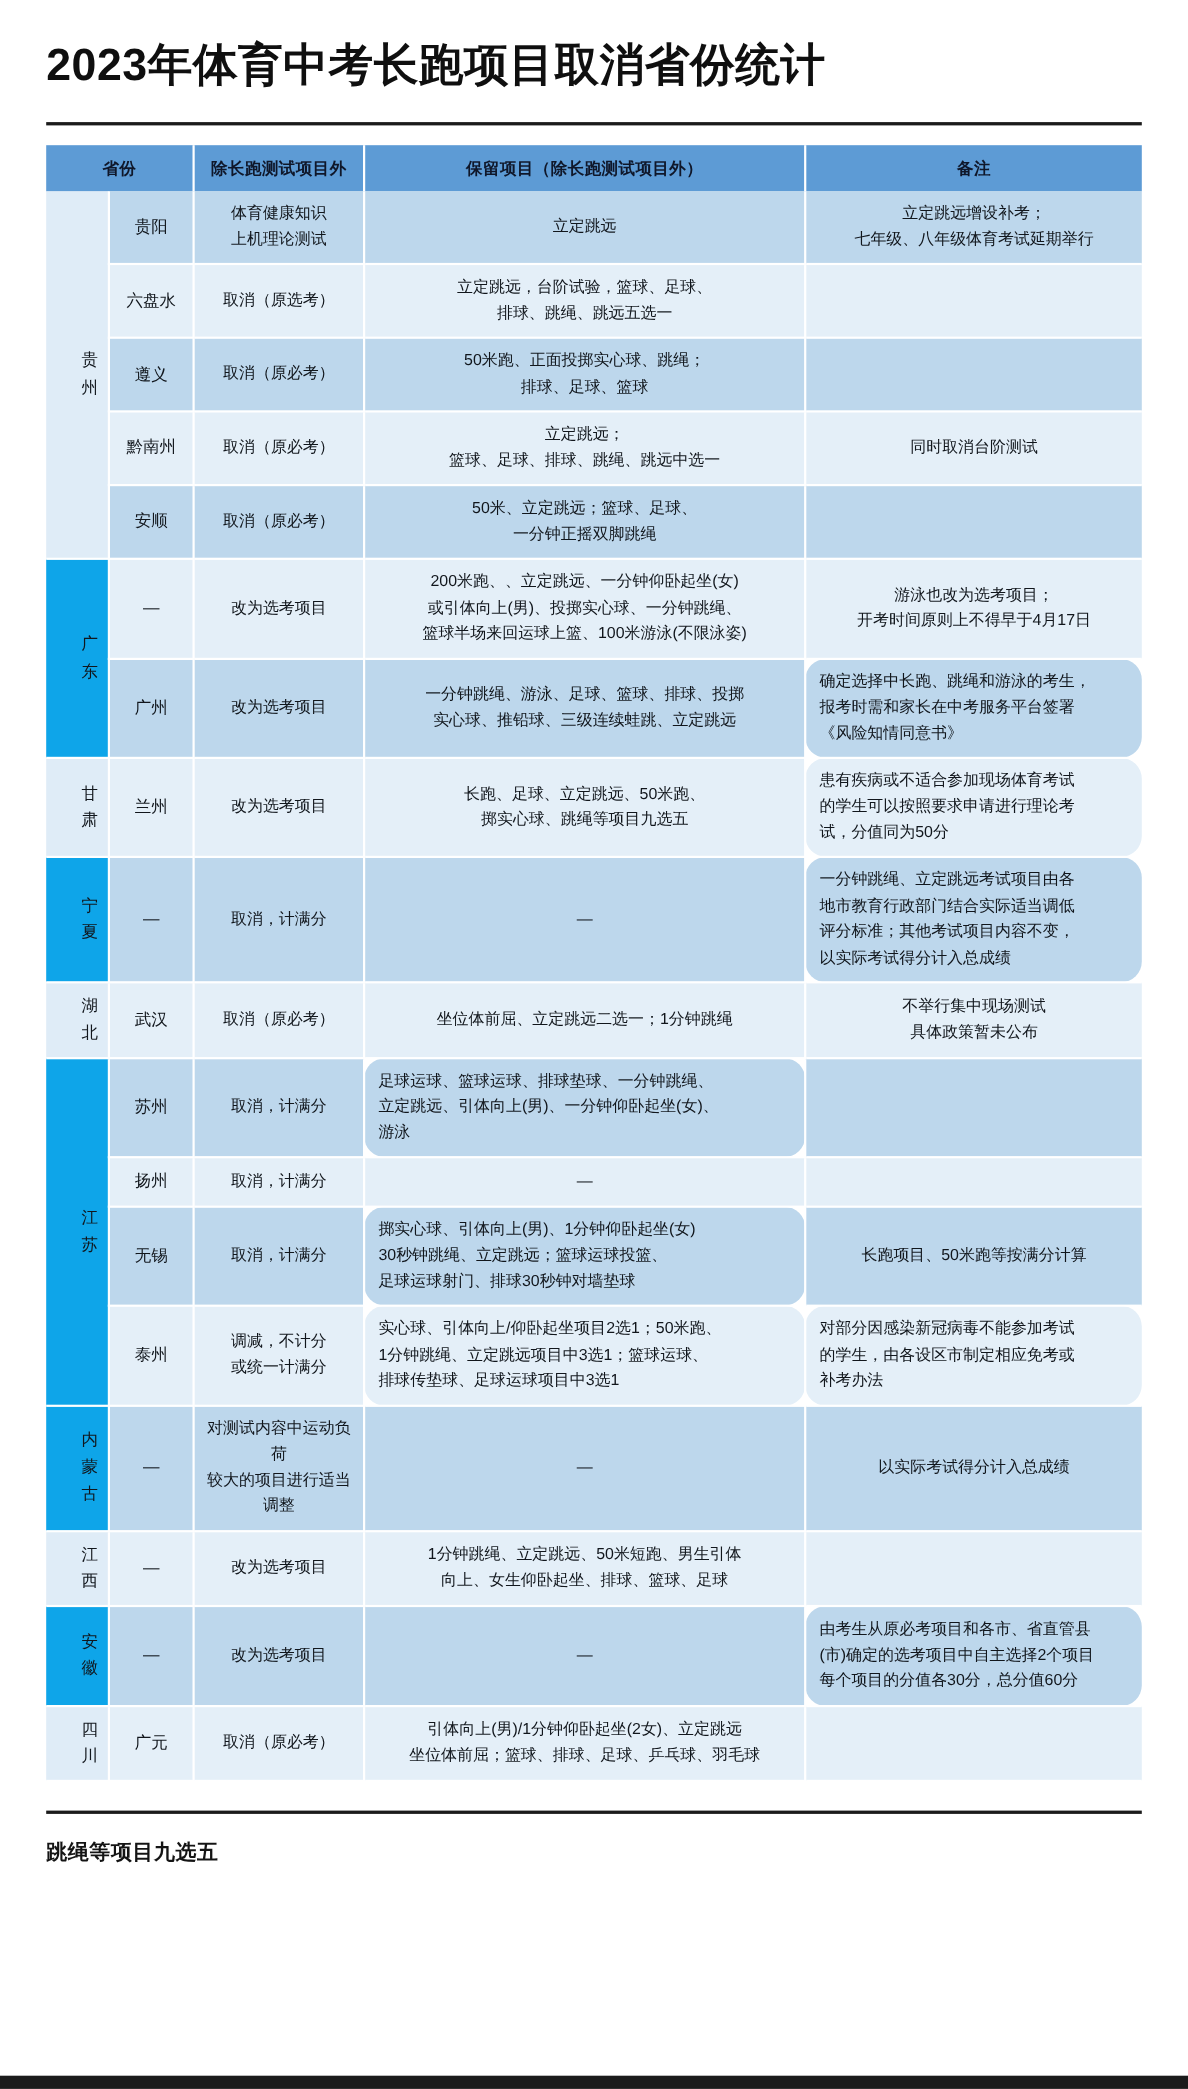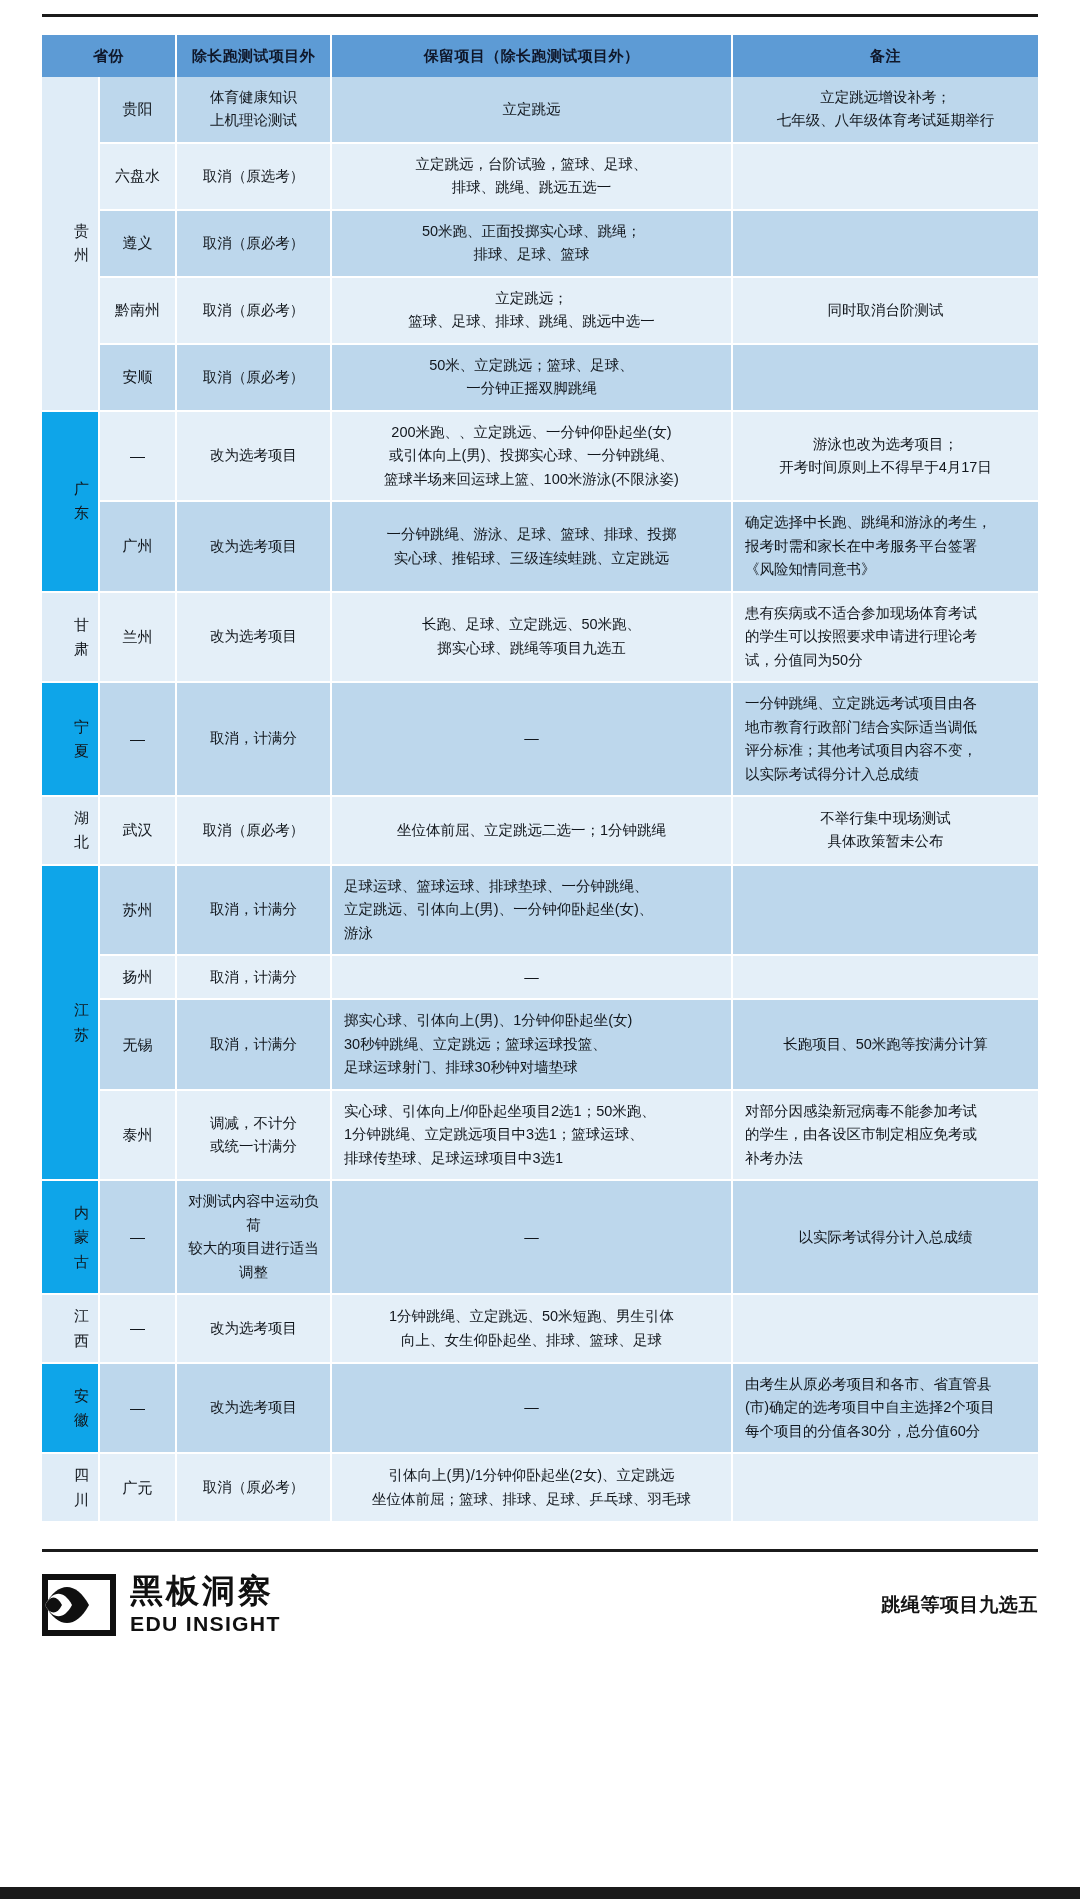--- a/index.html
+++ b/index.html
@@ -77,21 +77,21 @@
     border-bottom: 2px solid #ffffff;
   }
   .table td:last-child { border-right: none; }
 
   
   td.sh-dark   { background: #bdd7ec; }
   td.sh-light  { background: #e4eff8; }
   td.pv-dark   { background: #0ea5e9; }
   td.pv-light  { background: #dfecf7; }
 
-  td.left  { text-align: left;  padding-left: 12px; }
+  td.left  { text-align: left;  padding-left: 12px; border-radius: 19px; }
   td.prov  { font-size: 15px; padding-left: 31px; }
   td.city  { font-size: 15px; }
 
   
   .footer-rule {
     margin-top: 26px;
     height: 3px;
     background: #1b1b1b;
     width: 996px;
   }
@@ -137,20 +137,23 @@
     left: 0; right: 0; bottom: 0;
     height: 12px;
     background: #1b1b1b;
   }
 </style>
 </head>
 <body>
 
 <div class="page">
 
+  <div class="title-block">
+    <h1 class="main-title">2023年体育中考长跑项目取消省份统计</h1>
+  </div>
   <div class="title-rule"></div>
 
   <table class="table">
     <colgroup>
       <col class="c-prov">
         <col class="c-city">
         <col class="c-chg">
         <col class="c-keep">
         <col class="c-note">
     </colgroup>
@@ -280,29 +283,17 @@
           <td class="sh-light">取消（原必考）</td>
           <td class="sh-light">引体向上(男)/1分钟仰卧起坐(2女)、立定跳远<br>坐位体前屈；篮球、排球、足球、乒乓球、羽毛球</td>
           <td class="sh-light"></td>
         </tr>
       </tbody>
   </table>
 
   <div class="footer-rule"></div>
 
   <div class="footer">
-    <div class="brand">
-      <svg class="brand-mark" viewBox="0 0 74 62">
-        <rect x="3" y="3" width="68" height="56" fill="none" stroke="#101010" stroke-width="6"></rect>
-        <path d="M3 31 C 16 7, 34 7, 47 31 C 34 55, 16 55, 3 31 Z" fill="#101010"></path>
-        <path d="M3 31 C 11 16, 22 16, 30 31 C 22 46, 11 46, 3 31 Z" fill="#ffffff"></path>
-        <path d="M3 31 C 8 21, 15 21, 20 31 C 15 41, 8 41, 3 31 Z" fill="#101010"></path>
-      </svg>
-      <div class="brand-text">
-        <div class="brand-cn">黑板洞察</div>
-        <div class="brand-en">EDU INSIGHT</div>
-      </div>
-    </div>
     <div class="footer-credit">跳绳等项目九选五</div>
   </div>
 
   <div class="bottom-bar"></div>
 </div>
 
 </body></html>

